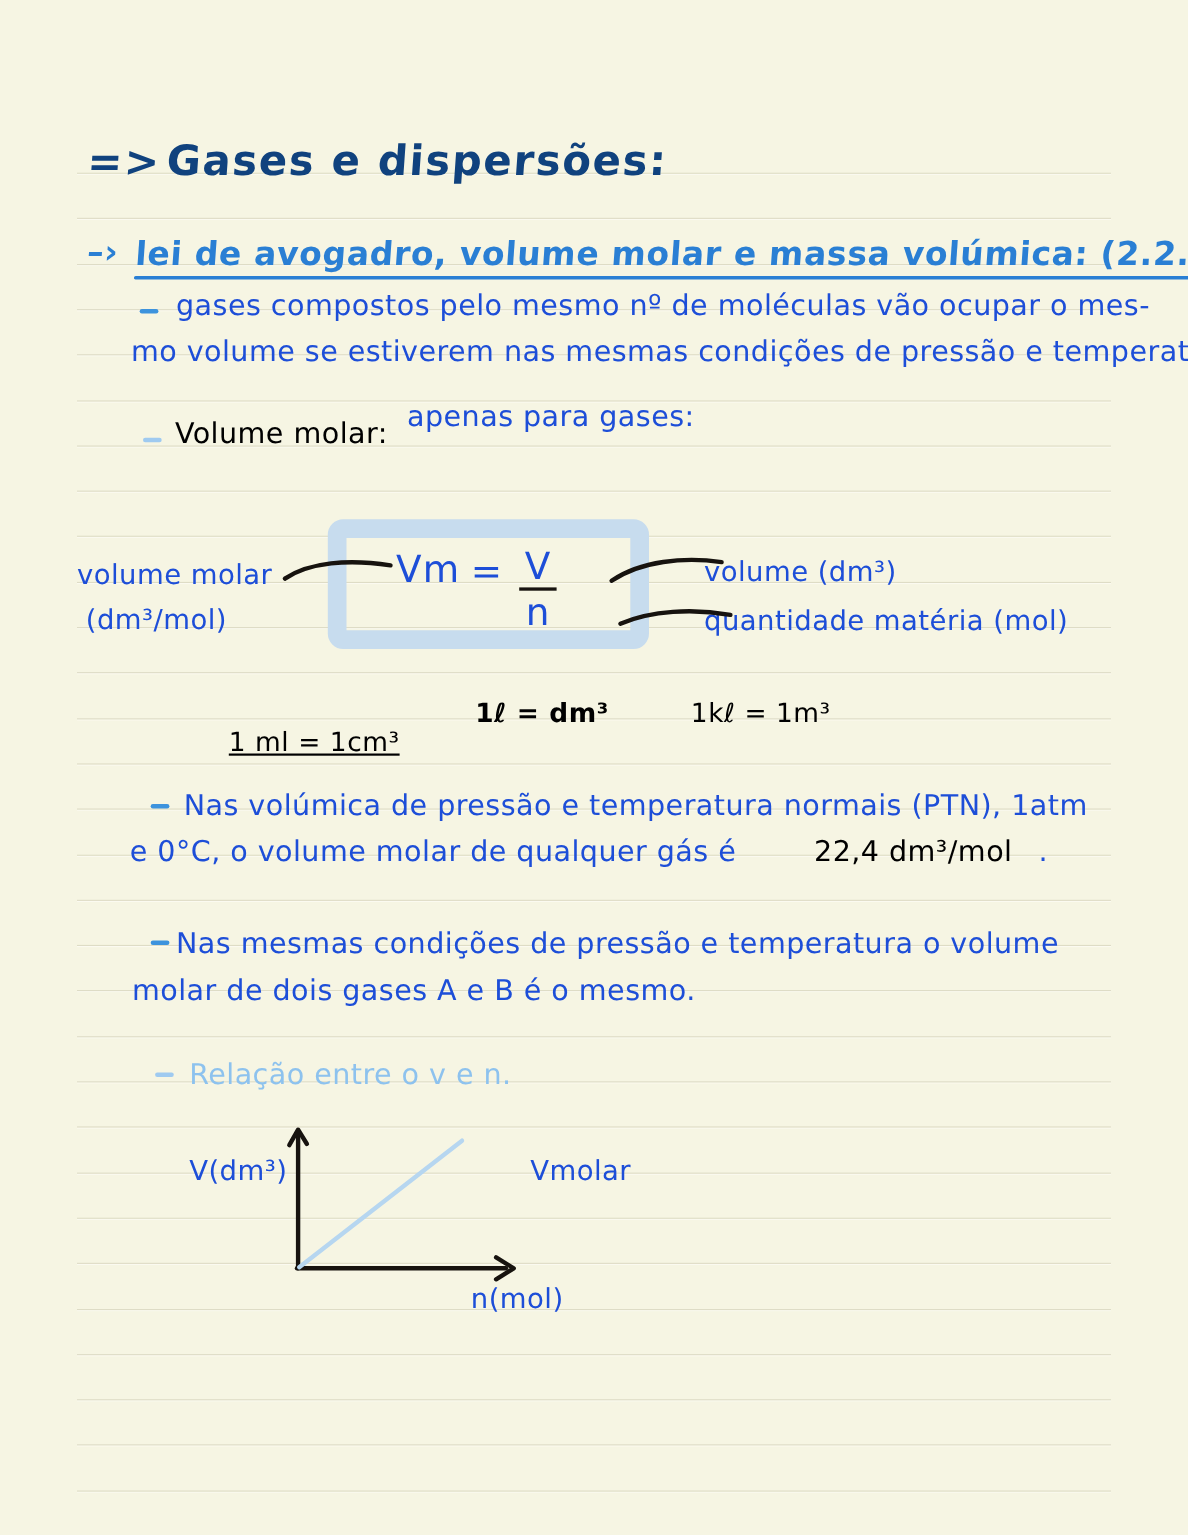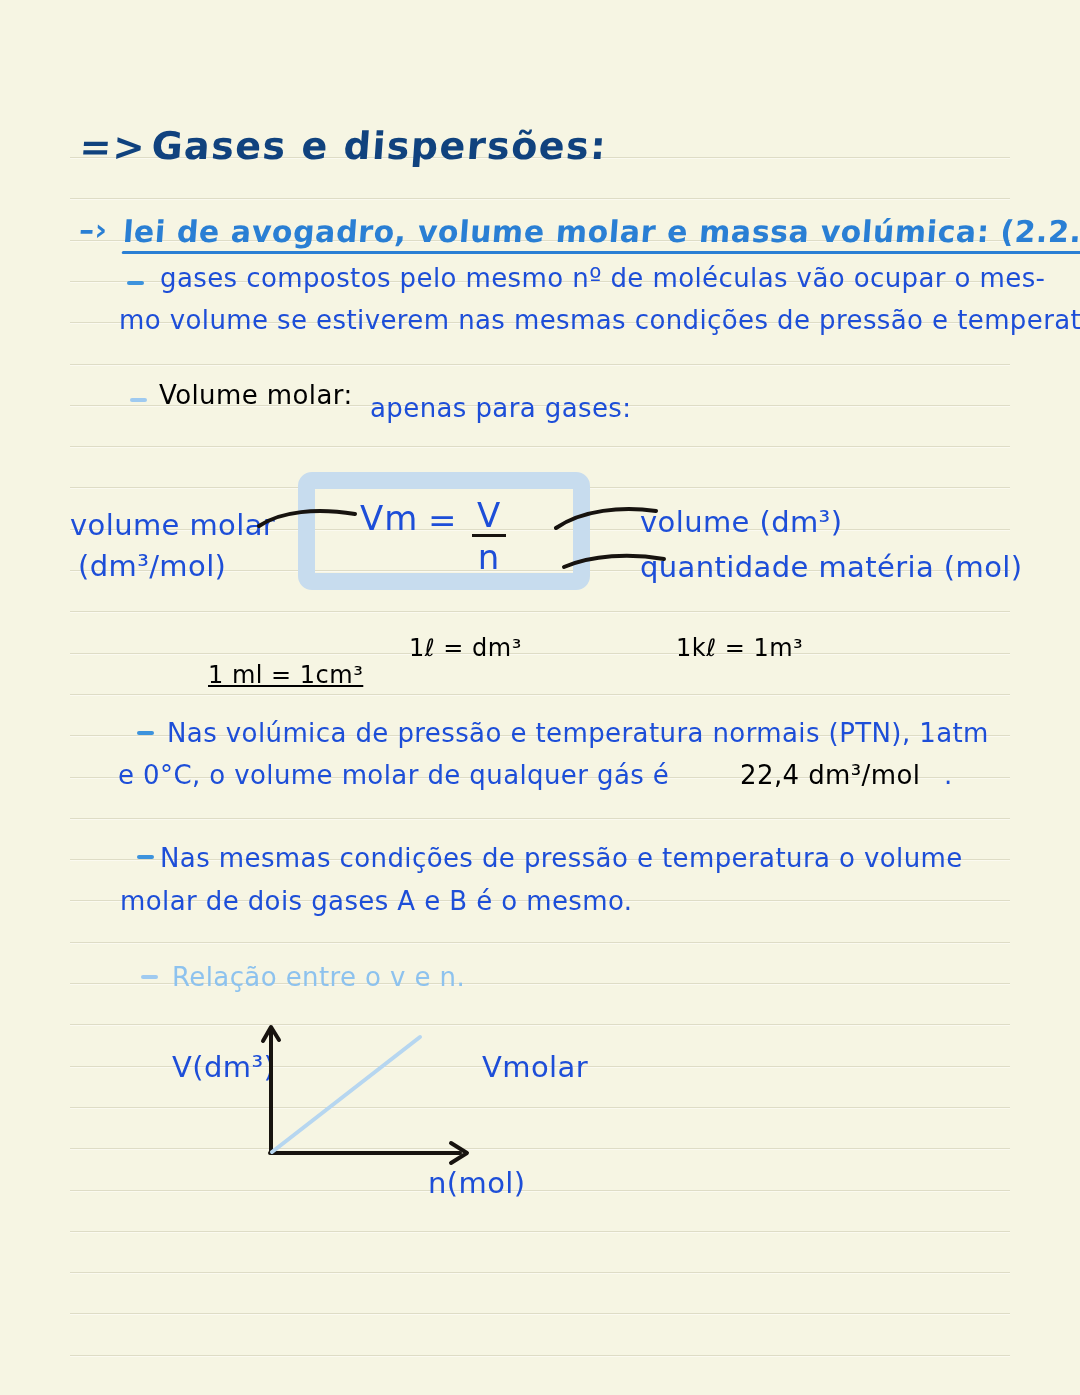--- a/index.html
+++ b/index.html
@@ -64,21 +64,21 @@
   }
   .t-body {
     font-size: 26px;
     letter-spacing: 0.4px;
   }
   .t-formula {
     font-size: 34px;
     letter-spacing: 1px;
   }
   .t-label {
-    font-size: 29px;
+    font-size: 25px;
     letter-spacing: 0.4px;
   }
   .t-conv {
     font-size: 24px;
     letter-spacing: 0.5px;
   }
 
   
   .slant { transform: skewX(-4deg); transform-origin: left bottom; }
 
@@ -179,21 +179,21 @@
 
   <div class="hw t-sub ink-blue slant" style="left:78px; top:212px;">–›</div>
   <div class="hw t-sub ink-blue slant underlined" style="left:122px; top:214px;">lei de avogadro, volume molar e massa volúmica: (2.2.1)</div>
 
   <span class="bullet blue" style="left:127px; top:281px;"></span>
   <div class="hw t-body ink-black" style="left:160px; top:263px;">gases compostos pelo mesmo nº de moléculas vão ocupar o mes-</div>
   <div class="hw t-body ink-black" style="left:119px; top:305px;">mo volume se estiverem nas mesmas condições de pressão e temperatura.</div>
 
   <span class="bullet lblue" style="left:130px; top:398px;"></span>
   <div class="hw t-body ink-lblue" style="left:159px; top:380px;">Volume molar:</div>
-  <div class="hw t-body ink-black" style="left:370px; top:393px;">apenas para gases:</div>
+  <div class="hw t-body ink-black" style="left:370px; top:364px;">apenas para gases:</div>
 
   <div id="formula-box"></div>
 
   <div class="hw t-formula ink-black" style="left:360px; top:498px;">Vm</div>
   <div class="hw t-formula ink-black" style="left:428px; top:500px;">=</div>
   <div class="hw t-formula ink-black" style="left:472px; top:498px;">
     <span class="frac">
       <span class="num">V</span>
       <span class="den">n</span>
     </span>
@@ -209,22 +209,22 @@
     <path d="M4,31 C26,16 62,13 100,19" stroke="#17130f" stroke-width="4" fill="none" stroke-linecap="round"></path>
   </svg>
   <svg class="leader" style="left:552px; top:498px;" width="110" height="42">
     <path d="M4,30 C30,12 70,8 104,13" stroke="#17130f" stroke-width="4" fill="none" stroke-linecap="round"></path>
   </svg>
   <svg class="leader" style="left:560px; top:545px;" width="110" height="40">
     <path d="M4,22 C32,10 70,8 104,14" stroke="#17130f" stroke-width="4" fill="none" stroke-linecap="round"></path>
   </svg>
 
   <div class="hw t-conv ink-lblue" style="left:208px; top:661px;text-decoration:underline;">1 ml = 1cm³</div>
-  <div class="hw t-conv ink-lblue" style="left:409px; top:634px;">1ℓ = dm³</div>
-  <div class="hw t-conv ink-lblue" style="left:628px; top:634px;margin-left:48px;">1kℓ = 1m³</div>
+  <div class="hw t-conv ink-lblue" style="left:432px; top:634px;font-weight:bold;">1ℓ = dm³</div>
+  <div class="hw t-conv ink-lblue" style="left:628px; top:634px;">1kℓ = 1m³</div>
 
   <span class="bullet blue" style="left:137px; top:731px;"></span>
   <div class="hw t-body ink-black" style="left:167px; top:718px;">Nas volúmica de pressão e temperatura normais (PTN), 1atm</div>
   <div class="hw t-body ink-black" style="left:118px; top:760px;">e 0°C, o volume molar de qualquer gás é</div>
   <div class="hw t-body ink-lblue" style="left:740px; top:760px;">22,4 dm³/mol</div>
   <div class="hw t-body ink-black" style="left:944px; top:760px;">.</div>
 
   <span class="bullet blue" style="left:137px; top:855px;"></span>
   <div class="hw t-body ink-black" style="left:160px; top:843px;">Nas mesmas condições de pressão e temperatura o volume</div>
   <div class="hw t-body ink-black" style="left:120px; top:886px;">molar de dois gases A e B é o mesmo.</div>

